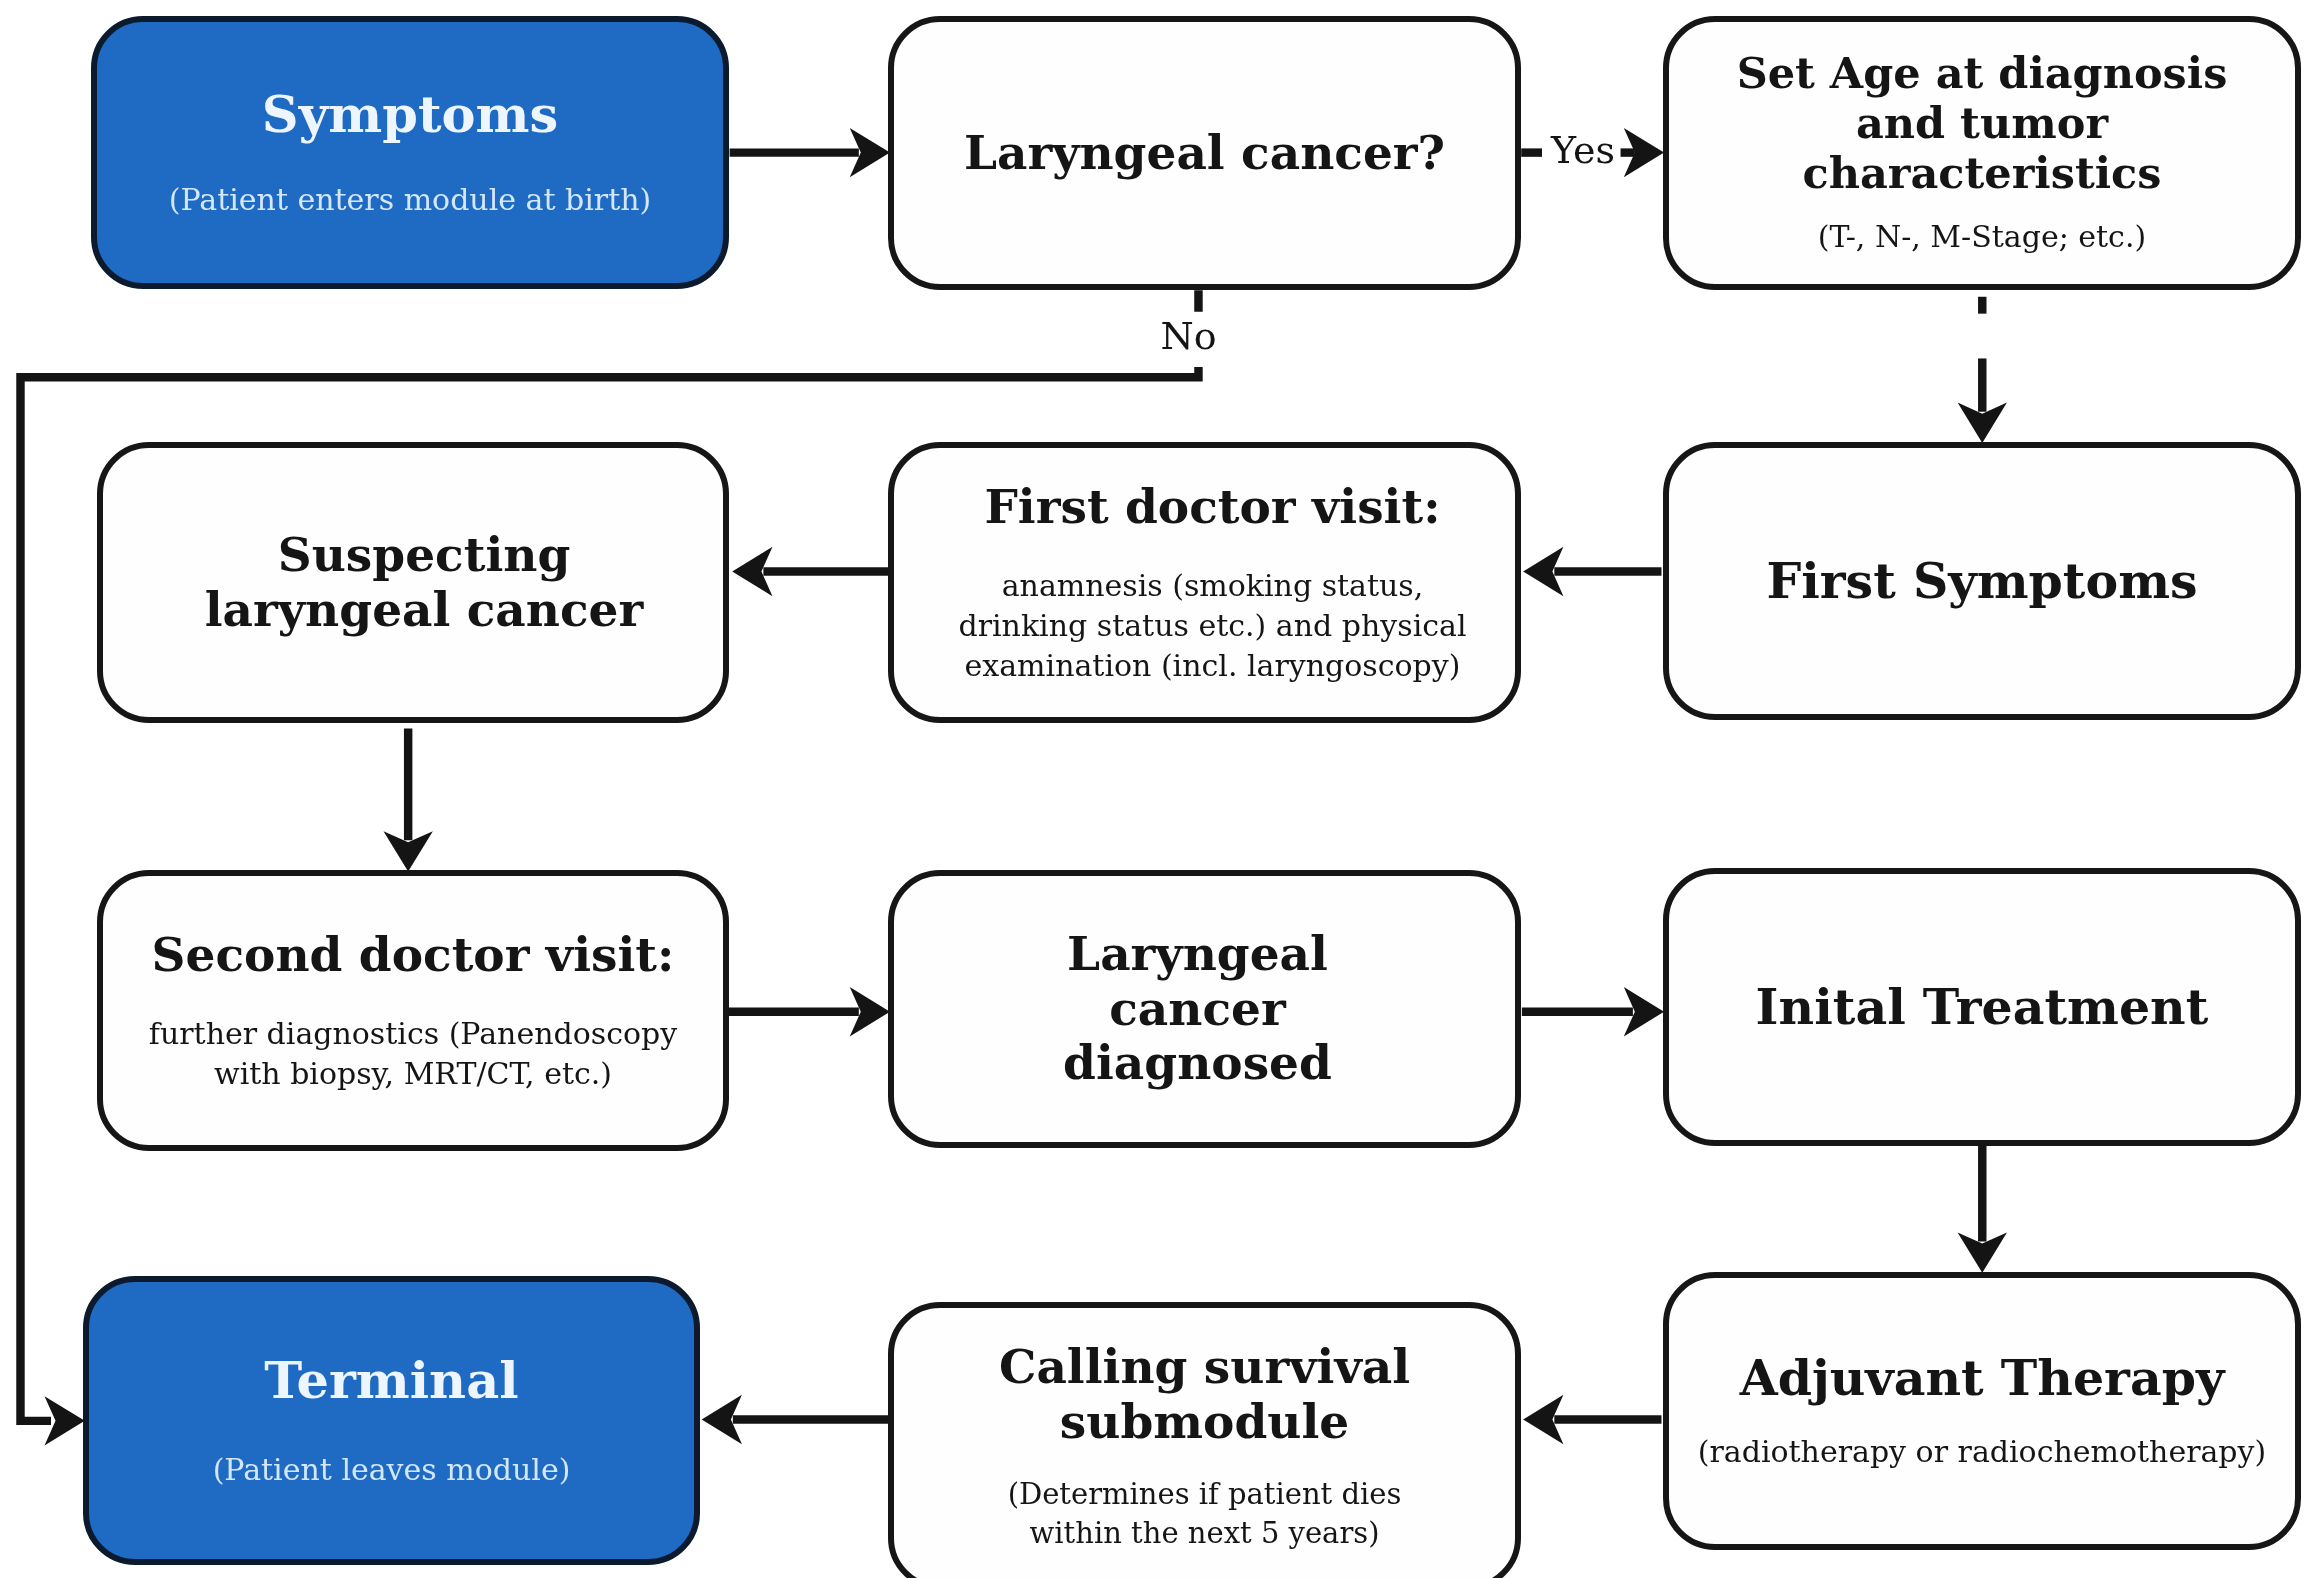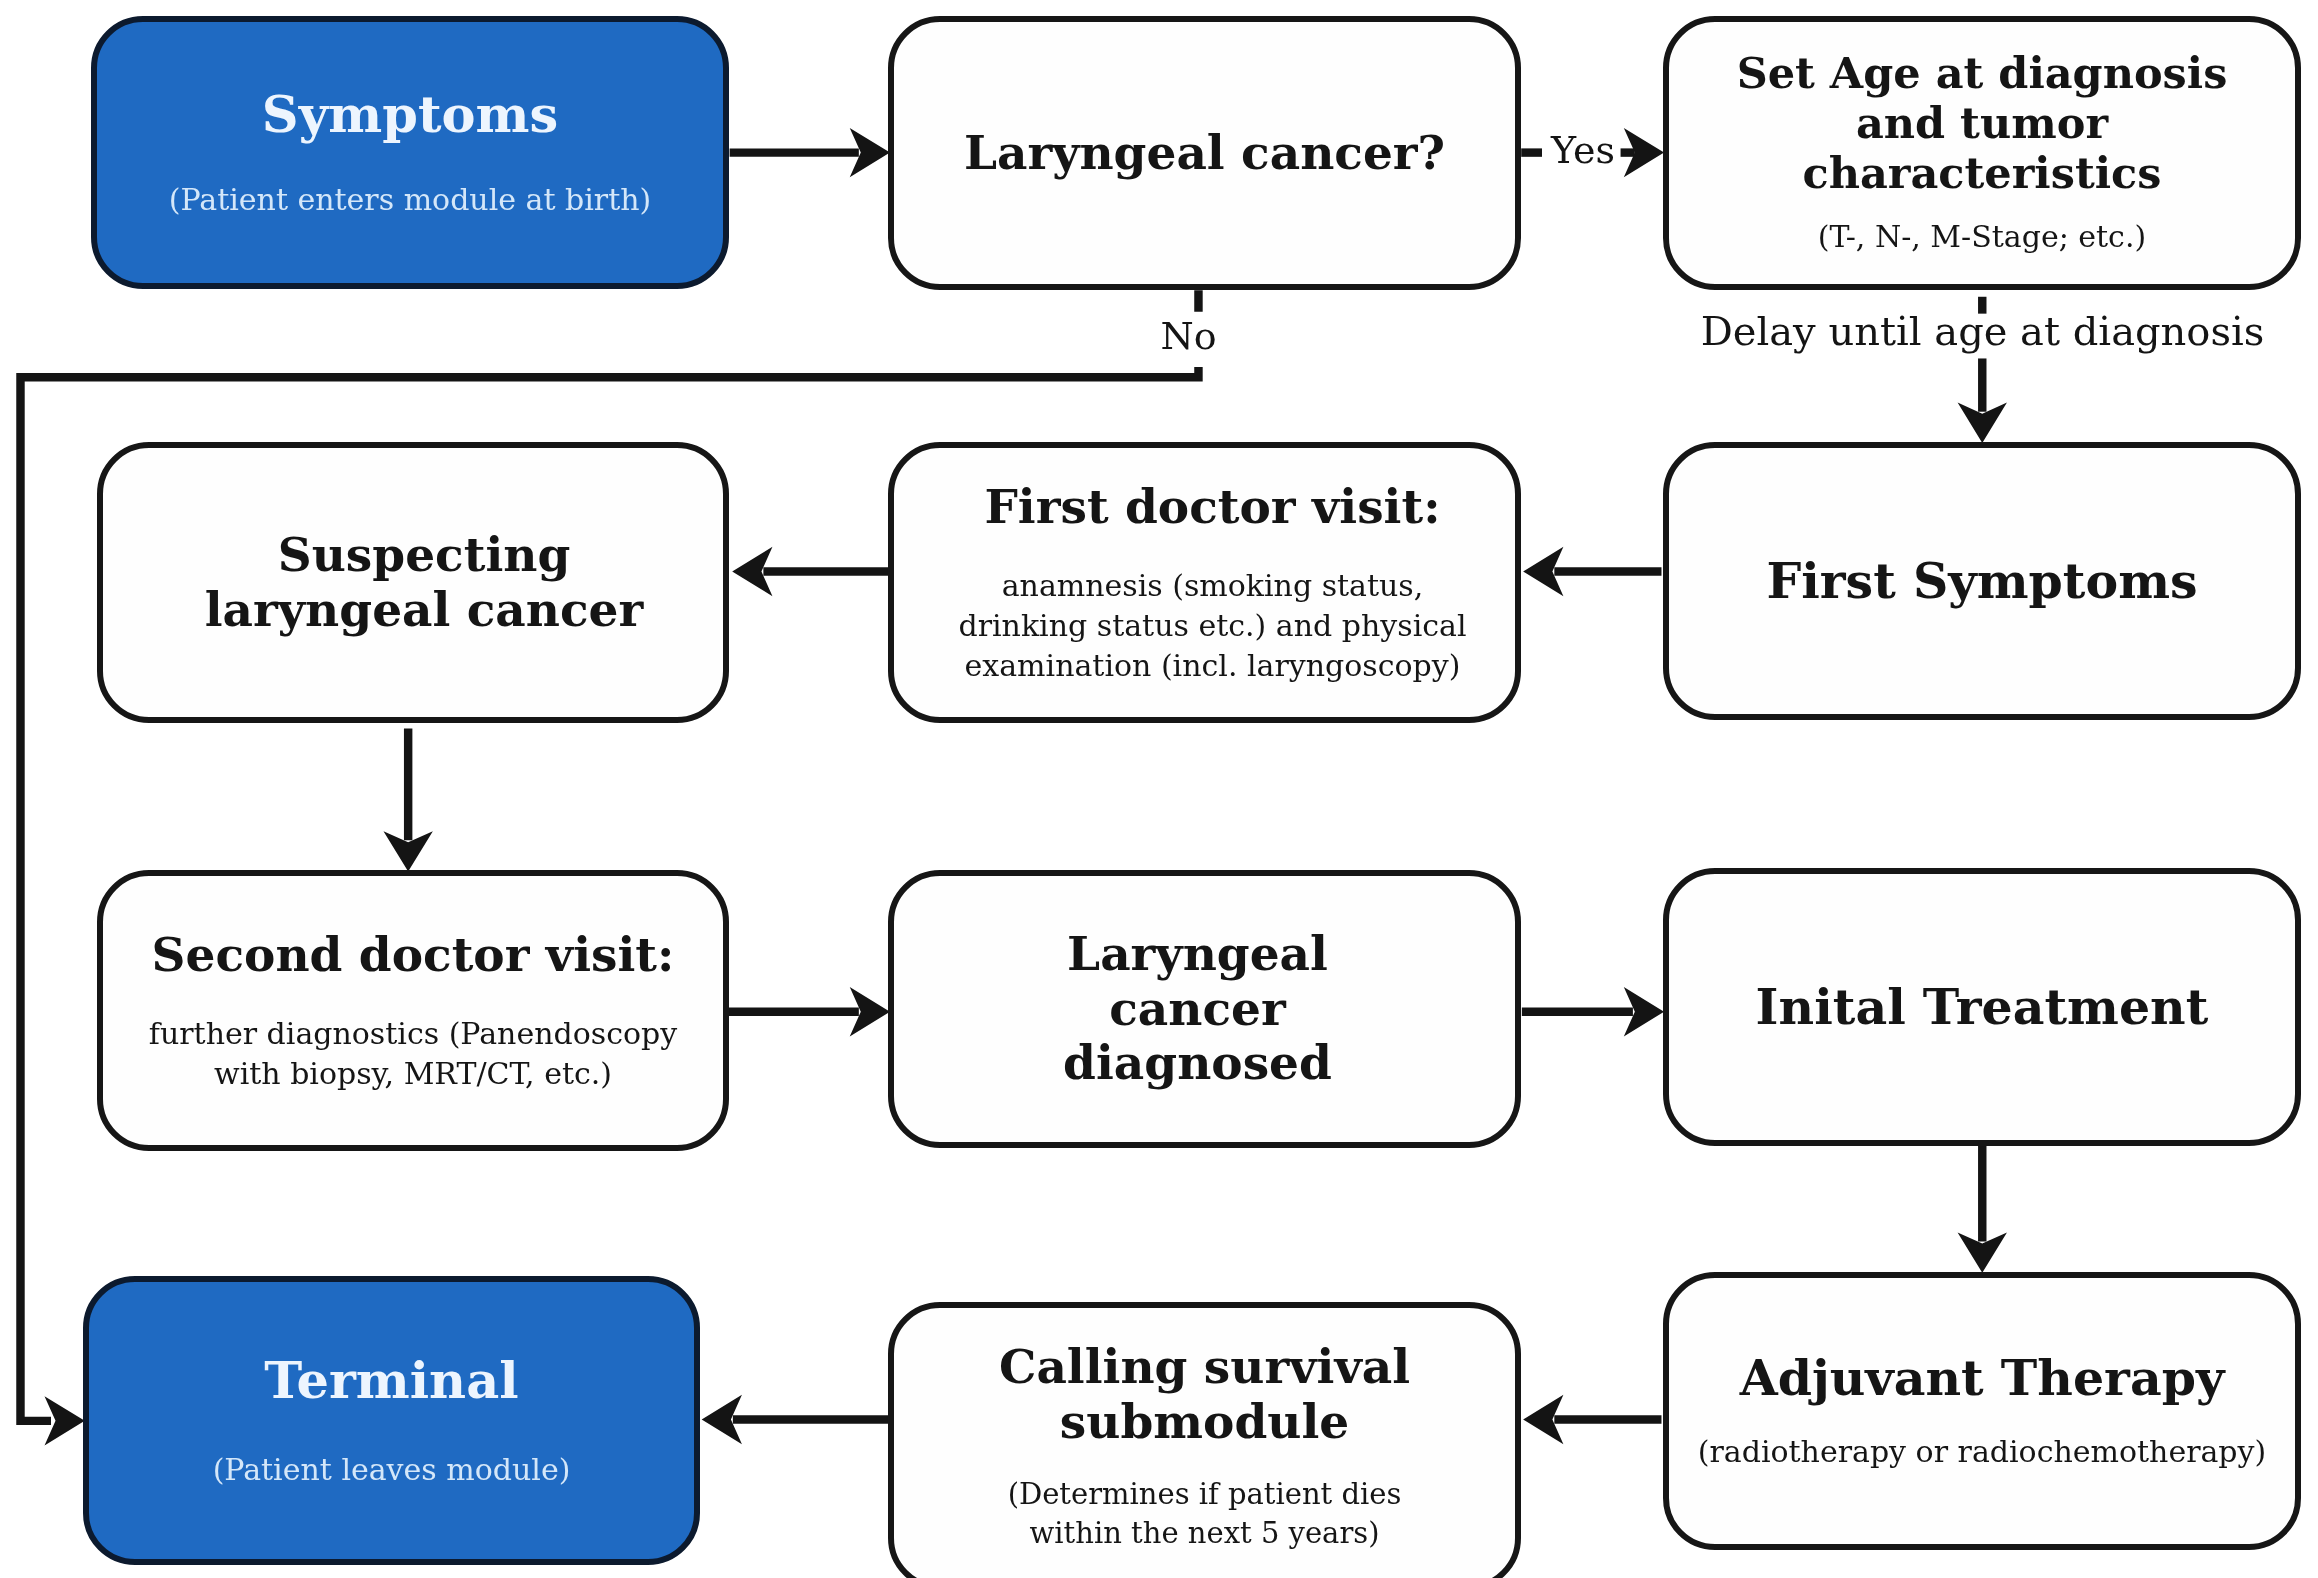--- a/index.html
+++ b/index.html
@@ -170,16 +170,15 @@
     <div class="subtitle">(Determines if patient dies within the next 5 years)</div>
   </div>
 
   <div class="node" id="n-adjuvant" style="left:1663px;top:1272px;width:638px;height:278px;">
     <div class="title">Adjuvant Therapy</div>
     <div class="subtitle">(radiotherapy or radiochemotherapy)</div>
   </div>
 
   <span class="edge-label" id="lbl-yes" style="left:1544px;top:130px;width:78px;">Yes</span>
   <span class="edge-label" id="lbl-no" style="left:1140px;top:316px;width:97px;">No</span>
-  <span class="edge-label" id="lbl-delay" style="left:1666px;top:309px;width:633px;">Delay until age at diagnosis</span>
 
 </div>
 
 
 </body></html>

